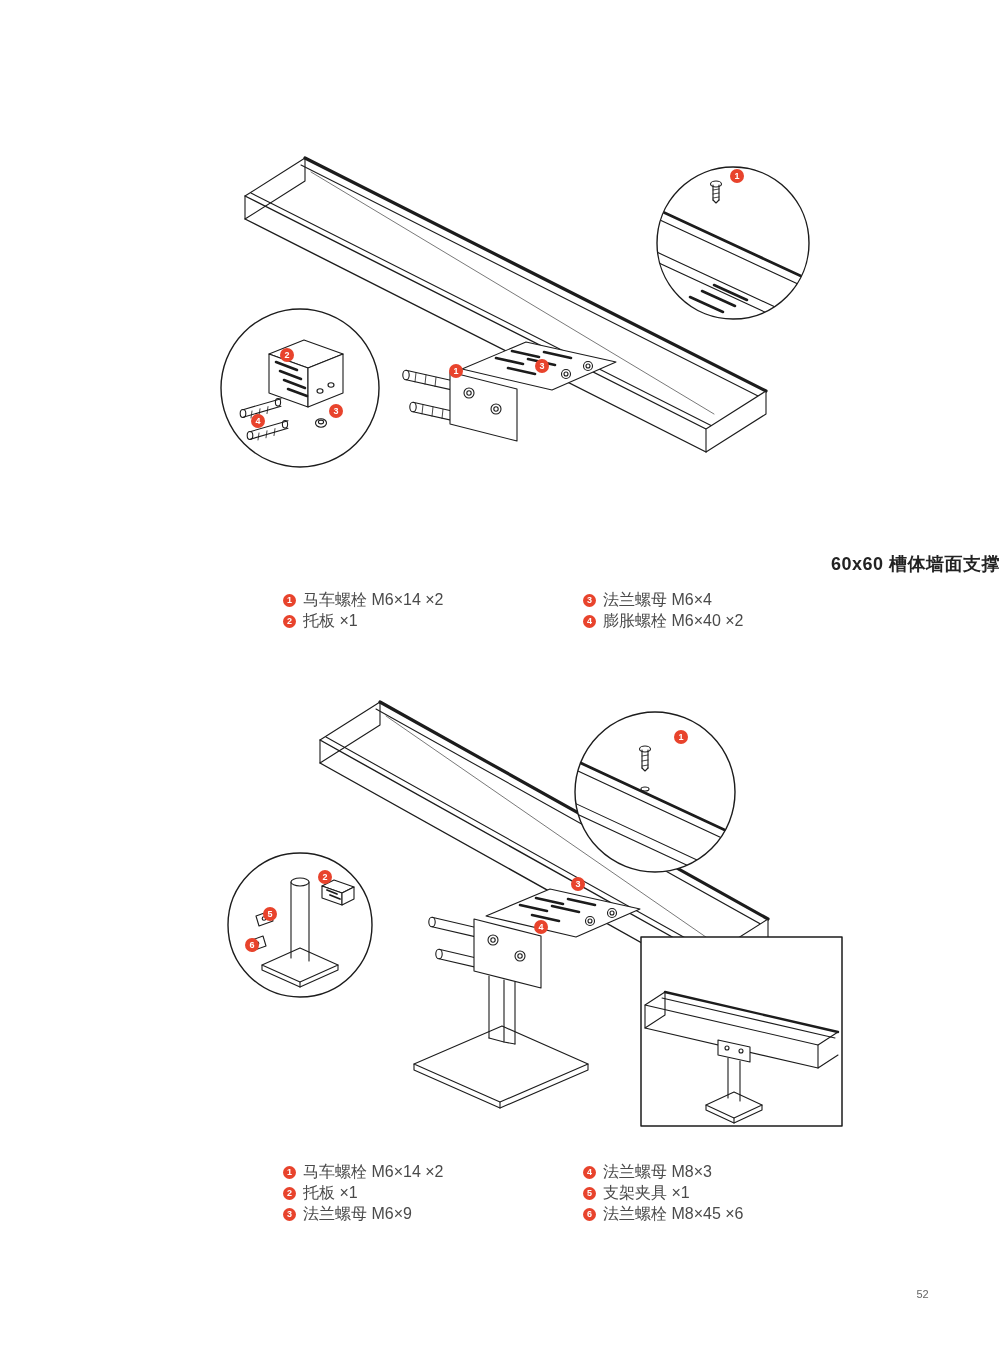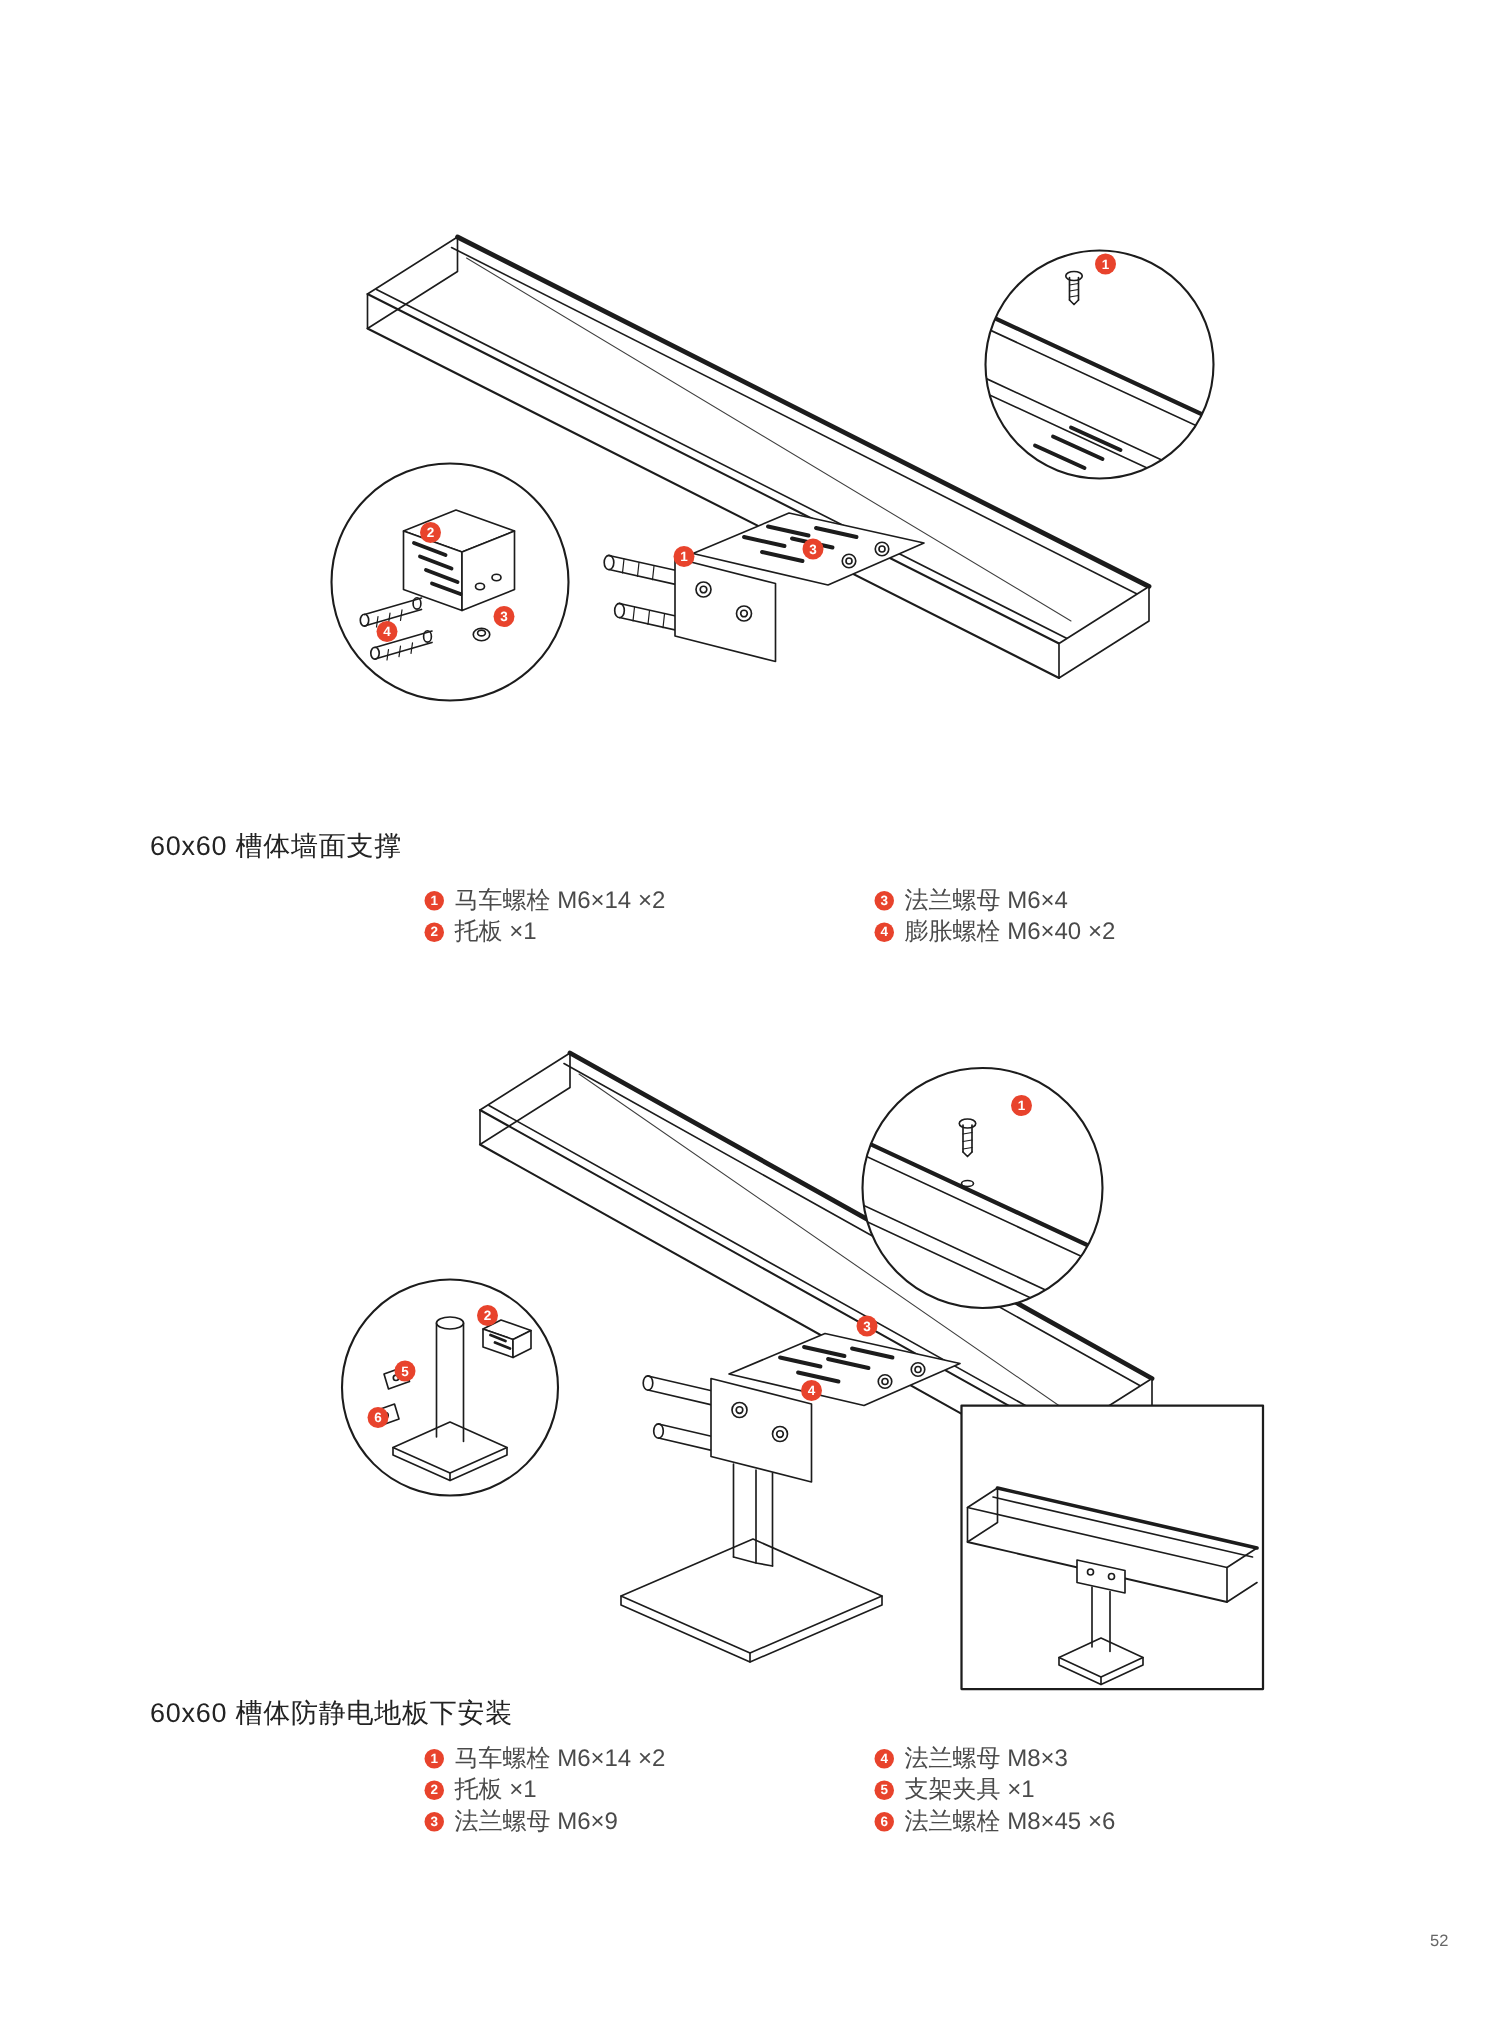--- a/index.html
+++ b/index.html
@@ -10,32 +10,32 @@
     font-family:"Liberation Sans", sans-serif; overflow:hidden;
   }
   .art { position:absolute; left:0; top:0; }
   .marker {
     position:absolute; width:14px; height:14px; border-radius:50%;
     background:var(--marker); color:#fff; font-size:9px; font-weight:700;
     display:flex; align-items:center; justify-content:center;
     transform:translate(-50%,-50%); line-height:1; z-index:5;
   }
   .title {
-    position:absolute; left:100px; width:900px; text-align:left;
-    font-size:18px; font-weight:400; color:#232323; letter-spacing:0.5px;
+    position:absolute; left:100px; width:900px; text-align:right;
+    font-size:18px; font-weight:700; color:#232323; letter-spacing:0.5px;
   }
   .parts-col { position:absolute; display:flex; flex-direction:column; }
   .part-row { display:flex; align-items:center; height:21px; gap:7px; }
   .badge {
     width:13px; height:13px; border-radius:50%; background:var(--marker);
     color:#fff; font-size:9px; font-weight:700; display:flex;
     align-items:center; justify-content:center; flex:0 0 13px; line-height:1;
   }
   .part-label { font-size:16px; color:#4a4a4a; }
-  .page-num { position:absolute; left:942px; top:1288px; width:35px; text-align:center; font-size:11px; color:#666; }
+  .page-num { position:absolute; left:905px; top:1288px; width:35px; text-align:center; font-size:11px; color:#666; }
 </style>
 </head>
 <body>
 
 <div class="page">
 
   <svg class="art" width="1000" height="1357" viewBox="0 0 1000 1357">
     <defs>
       <clipPath id="clip-c1">
           <circle cx="733" cy="243" r="76"></circle>
@@ -244,21 +244,20 @@
     <div class="part-row">
       <span class="badge">3</span>
       <span class="part-label">法兰螺母 M6×4</span>
     </div>
     <div class="part-row">
       <span class="badge">4</span>
       <span class="part-label">膨胀螺栓 M6×40 ×2</span>
     </div>
   </div>
 
-  <div class="title" style="top:1130px">60x60 槽体防静电地板下安装</div>
 
   <div class="parts-col" style="left:283px;top:1162px">
     <div class="part-row">
       <span class="badge">1</span>
       <span class="part-label">马车螺栓 M6×14 ×2</span>
     </div>
     <div class="part-row">
       <span class="badge">2</span>
       <span class="part-label">托板 ×1</span>
     </div>

